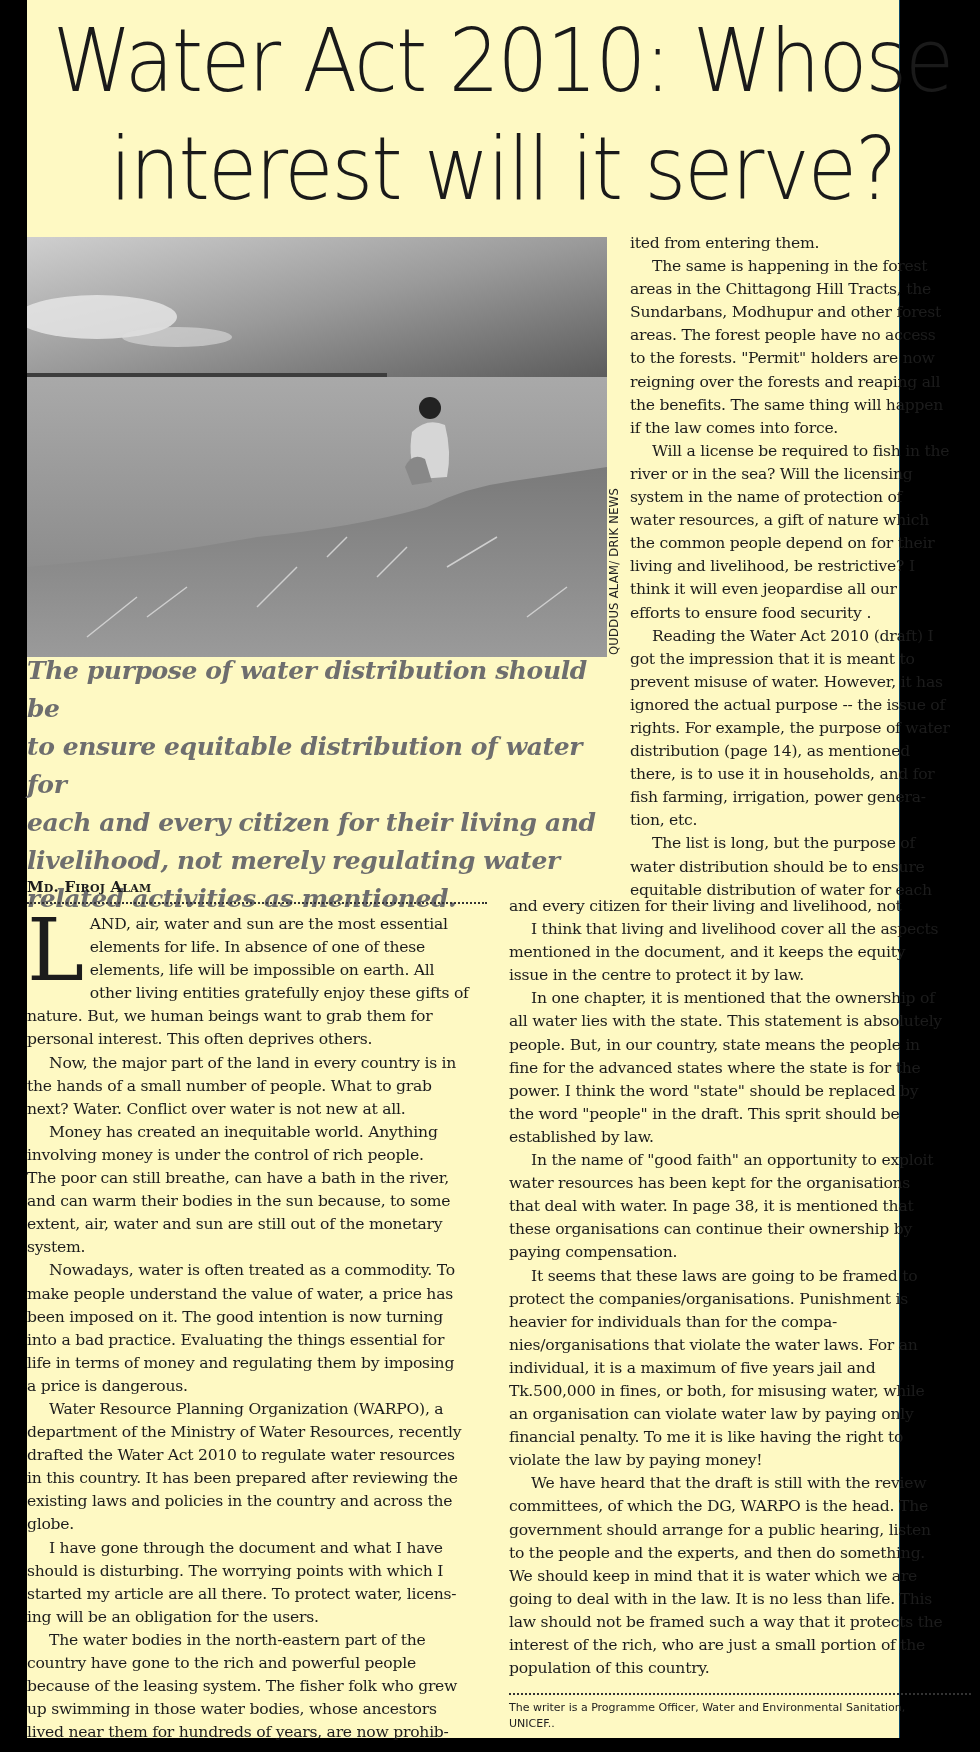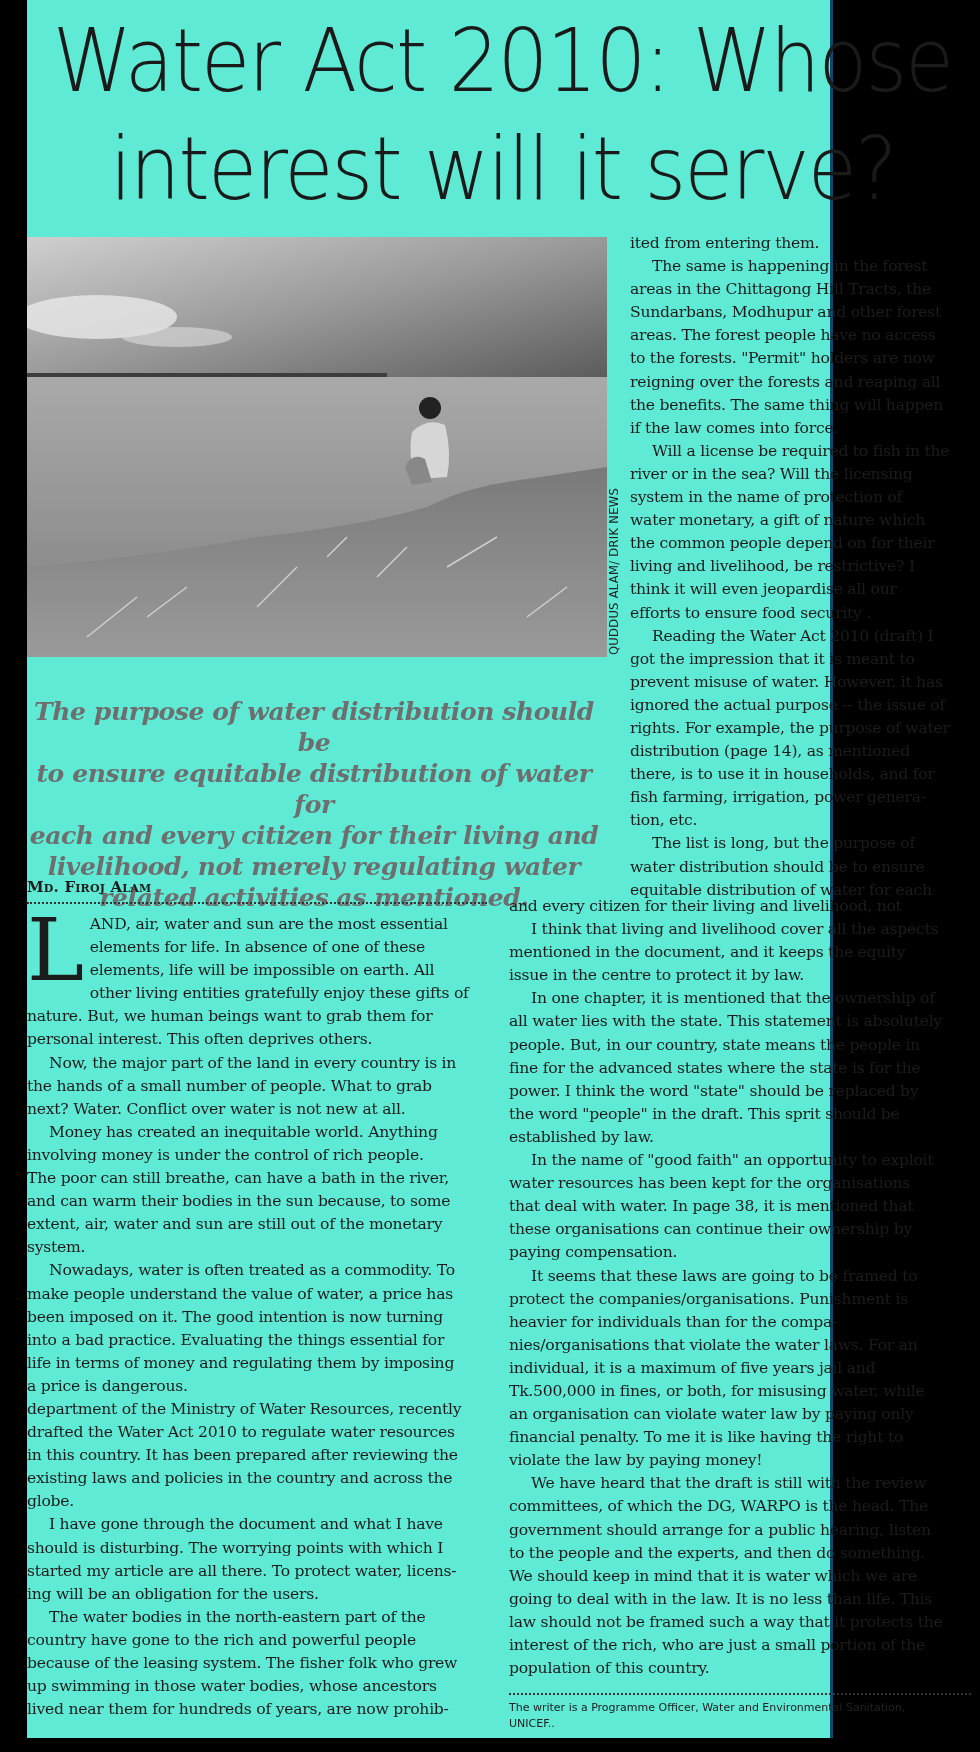--- a/index.html
+++ b/index.html
@@ -1,42 +1,42 @@
 <!DOCTYPE html>
 <html><head>
 <meta charset="utf-8">
 <style>
   * { box-sizing: border-box; margin: 0; padding: 0; }
   html, body { width: 980px; height: 1752px; overflow: hidden; background: #000; }
   .page {
-    position: absolute; left: 27px; top: 0; width: 806px; height: 1738px;
-    background: #5eead4; border-right: 3px solid #0c4a6e;
+    position: absolute; left: 27px; top: 0; width: 873px; height: 1738px;
+    background: #fef9c3; border-right: 1px solid #0c4a6e;
   }
   .headline {
     position: absolute; left: 0; top: 8px; width: 951px; text-align: center;
     font-family: "DejaVu Sans", sans-serif; font-weight: 200; color: #1a1a1a;
     font-size: 80px; line-height: 100px; letter-spacing: -2px;
     transform: scaleY(1.08); transform-origin: top center;
   }
   .headline span { display: block; }
   .photo {
     position: absolute; left: 0; top: 237px; width: 580px; height: 420px;
     overflow: hidden; background: #8a8a8a;
   }
   .photo svg { display: block; width: 100%; height: 100%; }
   .credit {
     position: absolute; left: 580px; top: 657px; width: 420px; height: 16px;
     transform: rotate(-90deg); transform-origin: 0 0;
     font-family: "DejaVu Sans", sans-serif; font-size: 11.5px; color: #222;
     letter-spacing: 0.3px; white-space: nowrap; padding-left: 2px;
   }
   .pullquote {
-    position: absolute; left: 0; top: 696px; width: 574px; text-align: center;
+    position: absolute; left: 0; top: 652px; width: 574px; text-align: left;
     font-family: "DejaVu Serif", serif; font-style: italic; font-weight: bold;
-    color: #6e6e6e; font-size: 25px; line-height: 31px; letter-spacing: -0.4px;
+    color: #6e6e6e; font-size: 25px; line-height: 38px; letter-spacing: -0.4px;
   }
   .body {
     font-family: "DejaVu Serif", serif; font-size: 15.6px; line-height: 23.1px;
     color: #1c1c1c; letter-spacing: -0.25px;
   }
   .body p { white-space: nowrap; }
   .ind { text-indent: 22px; }
   .colR1 { position: absolute; left: 603px; top: 232px; width: 345px; } 
   .colR2 { position: absolute; left: 482px; top: 895px; width: 466px; }
   .byline {
@@ -128,20 +128,21 @@
       <p>The poor can still breathe, can have a bath in the river,</p>
       <p>and can warm their bodies in the sun because, to some</p>
       <p>extent, air, water and sun are still out of the monetary</p>
       <p>system.</p>
       <p class="ind">Nowadays, water is often treated as a commodity. To</p>
       <p>make people understand the value of water, a price has</p>
       <p>been imposed on it. The good intention is now turning</p>
       <p>into a bad practice. Evaluating the things essential for</p>
       <p>life in terms of money and regulating them by imposing</p>
       <p>a price is dangerous.</p>
+      <p class="ind">Water Resource Planning Organization (WARPO), a</p>
       <p>department of the Ministry of Water Resources, recently</p>
       <p>drafted the Water Act 2010 to regulate water resources</p>
       <p>in this country. It has been prepared after reviewing the</p>
       <p>existing laws and policies in the country and across the</p>
       <p>globe.</p>
       <p class="ind">I have gone through the document and what I have</p>
       <p>should is disturbing. The worrying points with which I</p>
       <p>started my article are all there. To protect water, licens-</p>
       <p>ing will be an obligation for the users.</p>
       <p class="ind">The water bodies in the north-eastern part of the</p>
@@ -157,21 +158,21 @@
       <p>areas in the Chittagong Hill Tracts, the</p>
       <p>Sundarbans, Modhupur and other forest</p>
       <p>areas. The forest people have no access</p>
       <p>to the forests. "Permit" holders are now</p>
       <p>reigning over the forests and reaping all</p>
       <p>the benefits. The same thing will happen</p>
       <p>if the law comes into force.</p>
       <p class="ind">Will a license be required to fish in the</p>
       <p>river or in the sea? Will the licensing</p>
       <p>system in the name of protection of</p>
-      <p>water monetary, a gift of nature which</p>
+      <p>water resources, a gift of nature which</p>
       <p>the common people depend on for their</p>
       <p>living and livelihood, be restrictive? I</p>
       <p>think it will even jeopardise all our</p>
       <p>efforts to ensure food security .</p>
       <p class="ind">Reading the Water Act 2010 (draft) I</p>
       <p>got the impression that it is meant to</p>
       <p>prevent misuse of water. However, it has</p>
       <p>ignored the actual purpose -- the issue of</p>
       <p>rights. For example, the purpose of water</p>
       <p>distribution (page 14), as mentioned</p>

